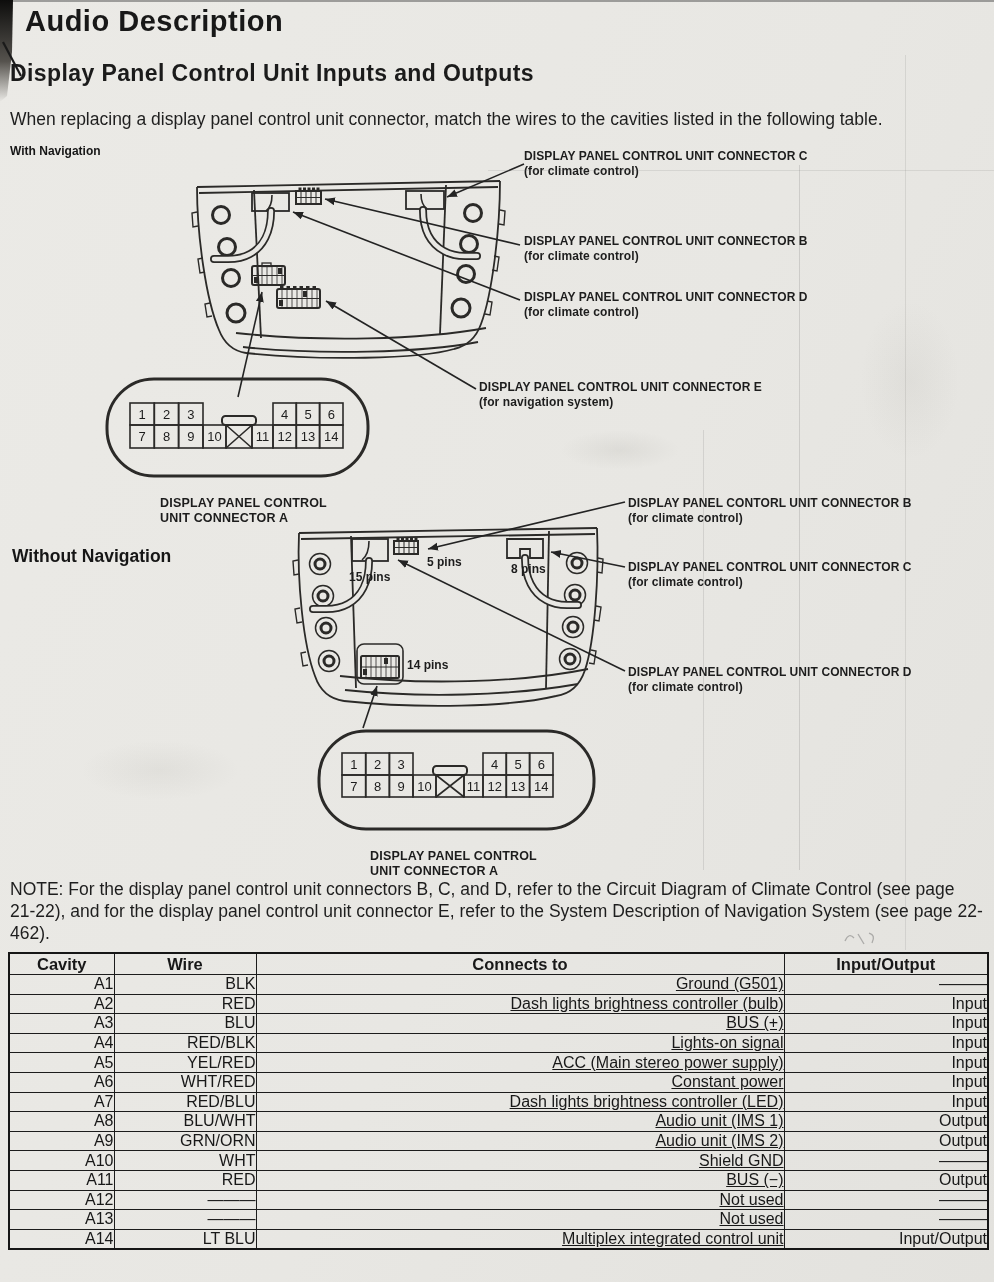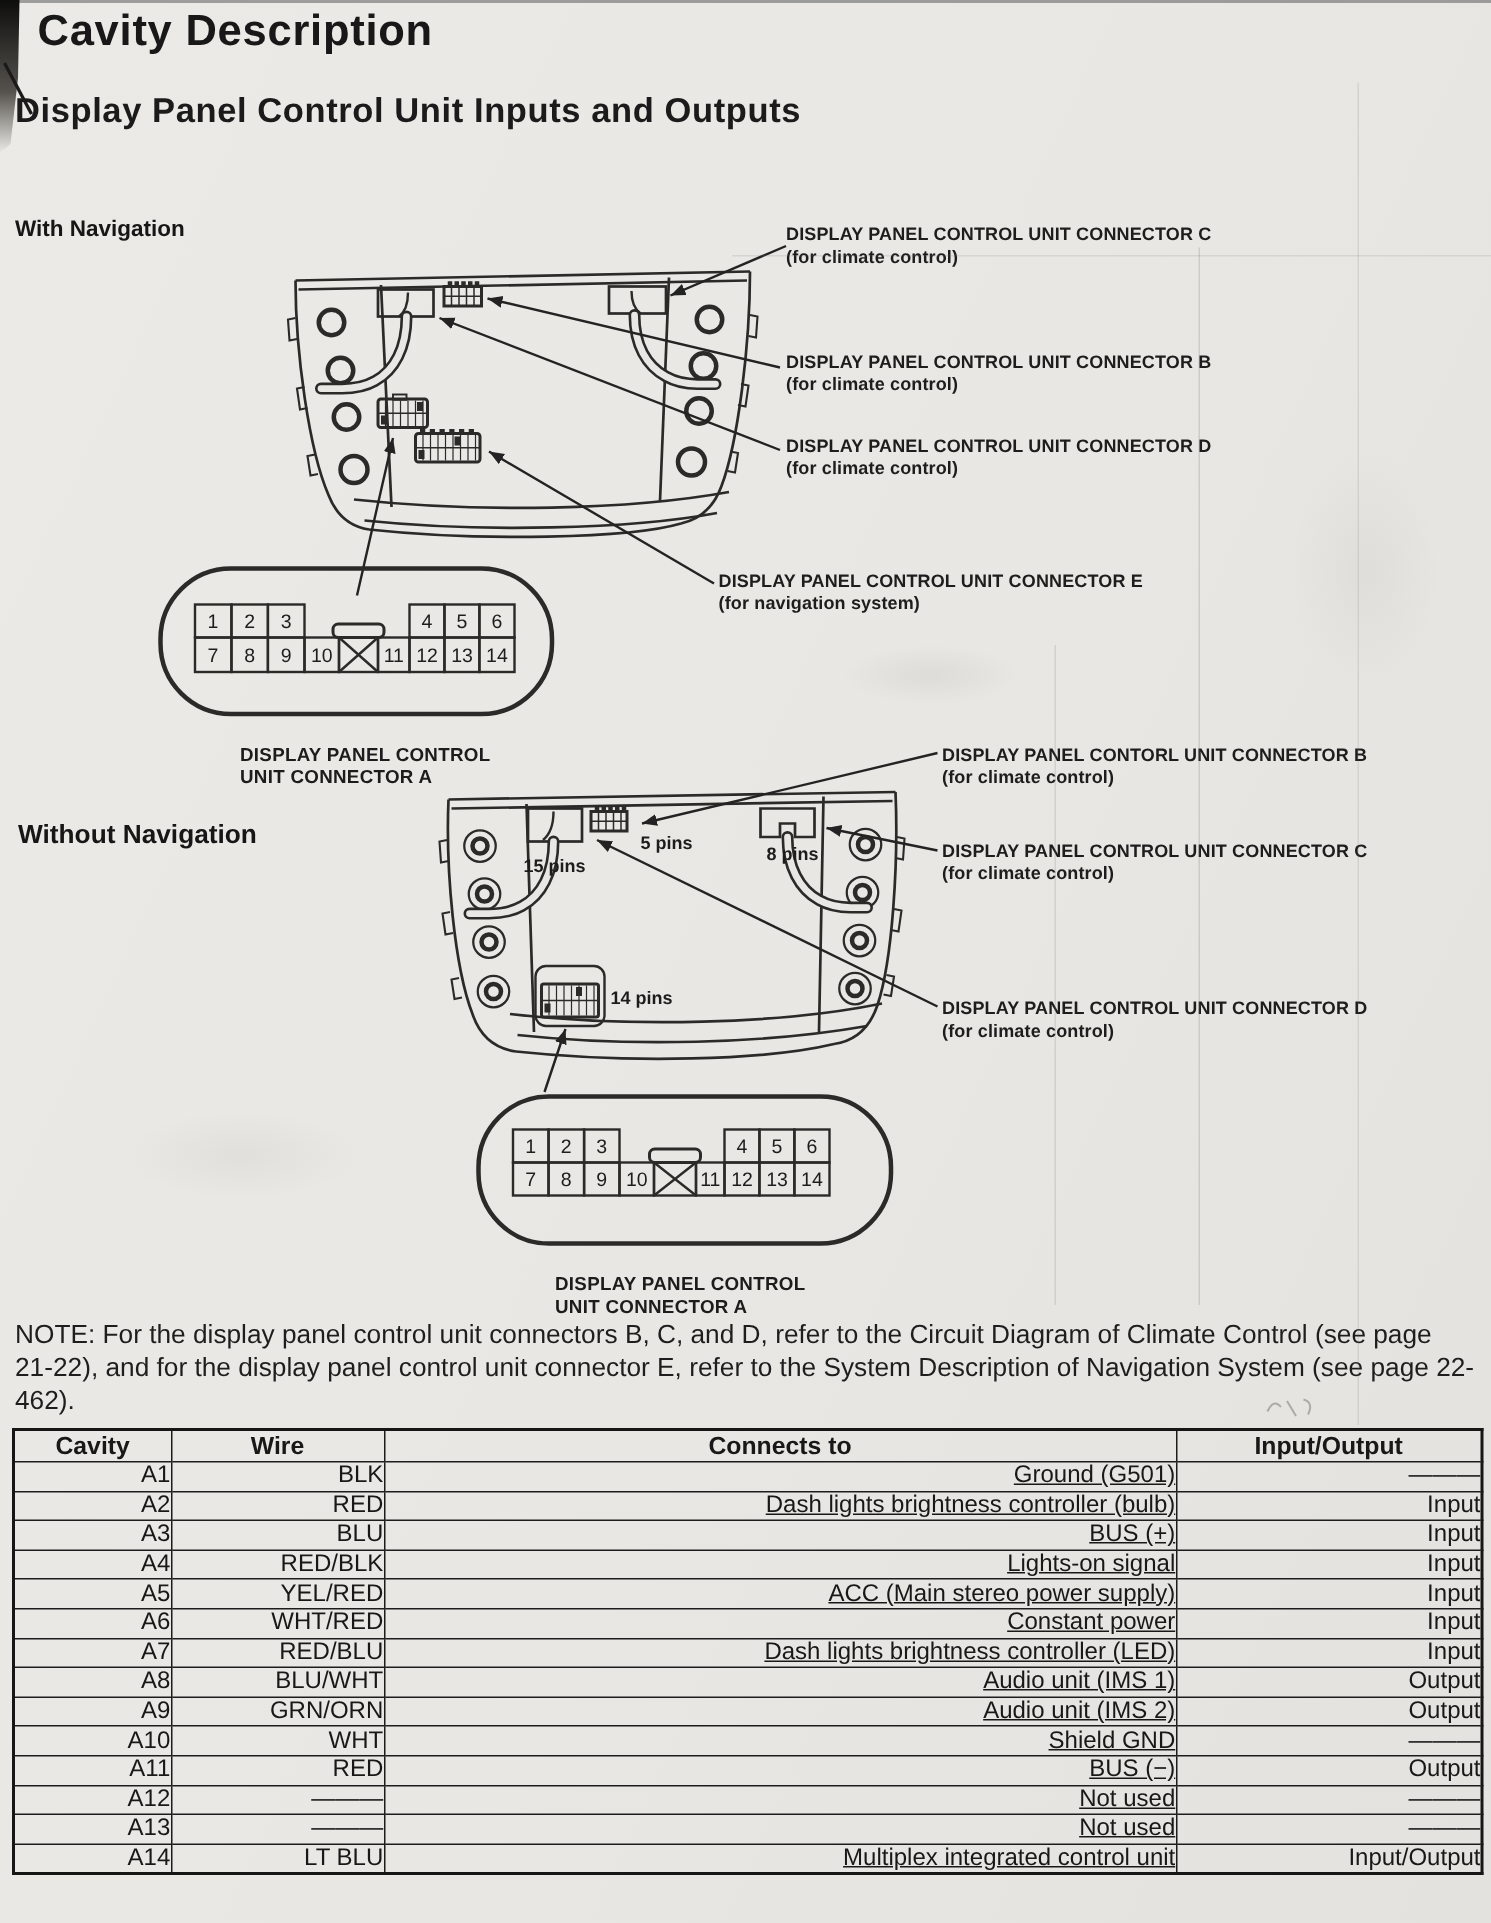--- a/index.html
+++ b/index.html
@@ -4,21 +4,21 @@
 <style>
   html,body{margin:0;padding:0;}
   body{width:994px;height:1282px;overflow:hidden;
        font-family:"Liberation Sans","DejaVu Sans",sans-serif;color:#1c1c1c;}
   .page{position:relative;width:994px;height:1282px;
         background:linear-gradient(115deg,#ebeae6 0%,#e8e7e3 55%,#e3e2de 100%);}
   .art{position:absolute;left:0;top:0;pointer-events:none;}
   .h1{position:absolute;left:25px;top:5px;font-size:29px;font-weight:bold;letter-spacing:.5px;color:#181818;}
   .h2{position:absolute;left:10px;top:60px;font-size:23px;font-weight:bold;letter-spacing:.4px;color:#1b1b1b;}
   .intro{position:absolute;left:10px;top:109px;width:960px;font-size:17.5px;line-height:1.25;margin:0;color:#1e1e1e;}
-  .sechead{position:absolute;font-size:15px;font-weight:bold;color:#161616;}
+  .sechead{position:absolute;font-size:12px;font-weight:bold;color:#161616;}
   #withnav-head{left:10px;top:144px;}
   #withoutnav-head{left:12px;top:546px;font-size:17.5px;}
   .dlabel{position:absolute;font-size:12px;font-weight:bold;line-height:1.28;color:#1d1d1d;letter-spacing:.1px;white-space:nowrap;}
   .ovalcap{position:absolute;font-size:12.5px;font-weight:bold;line-height:1.22;color:#1c1c1c;letter-spacing:.2px;margin-top:12px;}
   .note{position:absolute;left:10px;top:878px;width:974px;font-size:17.5px;line-height:1.27;margin:0;color:#1e1e1e;}
   .wiretable{position:absolute;left:8px;top:952px;width:979px;border-collapse:collapse;table-layout:fixed;
              font-size:16px;color:#181818;background:transparent;padding-left:18px;}
   .wiretable th,.wiretable td{border:1.6px solid #1c1c1c;overflow:hidden;white-space:nowrap;}
   .wiretable{border:2.5px solid #161616;}
   .wiretable th{height:20px;font-size:16.5px;font-weight:bold;text-align:center;padding:0;}
@@ -293,22 +293,23 @@
         <text x="401.2" y="786" dominant-baseline="central">9</text>
         <text x="424.5" y="786" dominant-baseline="central">10</text>
         <text x="473.5" y="786" dominant-baseline="central">11</text>
         <text x="494.7" y="786" dominant-baseline="central">12</text>
         <text x="518" y="786" dominant-baseline="central">13</text>
         <text x="541.3" y="786" dominant-baseline="central">14</text>
       </g>
     </g>
   </svg>
 
-  <div class="h1">Cavity Description</div>
+  <div class="h1">Audio Description</div>
   <div class="h2">Display Panel Control Unit Inputs and Outputs</div>
+  <p class="intro">When replacing a display panel control unit connector, match the wires to the cavities listed in the following table.</p>
   <div class="sechead" id="withnav-head">With Navigation</div>
   <div class="sechead" id="withoutnav-head">Without Navigation</div>
 
   <div class="dlabel" style="left:524px;top:149px;">
     <span style="display:block">DISPLAY PANEL CONTROL UNIT CONNECTOR C</span>
     <span style="display:block">(for climate control)</span>
   </div>
   <div class="dlabel" style="left:524px;top:234px;">
     <span style="display:block">DISPLAY PANEL CONTROL UNIT CONNECTOR B</span>
     <span style="display:block">(for climate control)</span>

